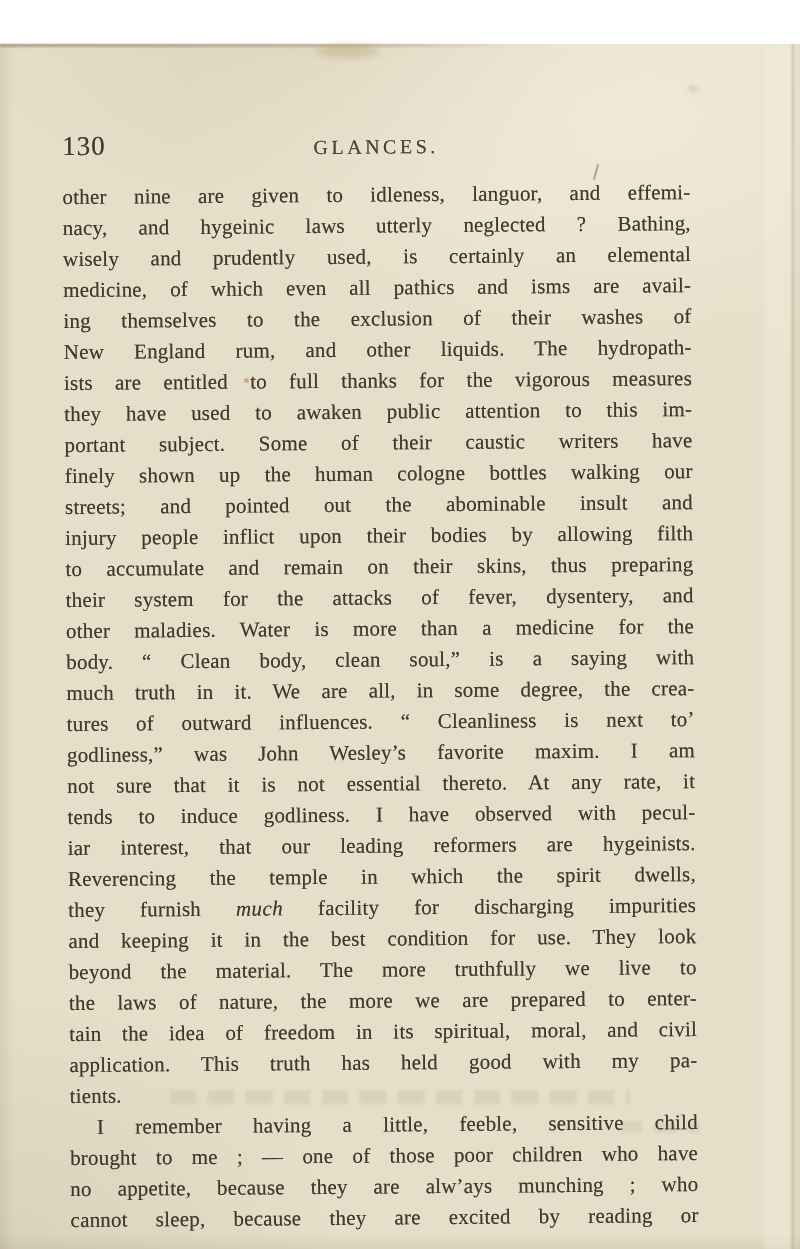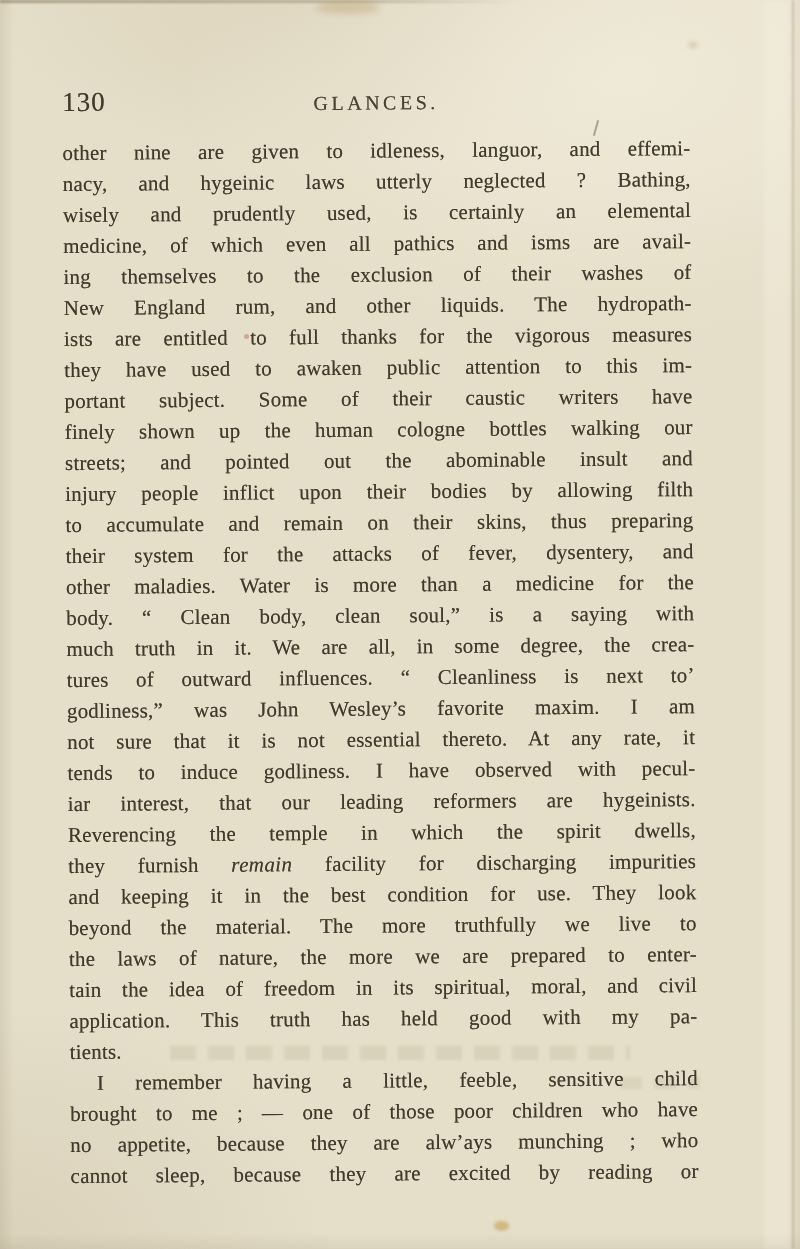--- a/index.html
+++ b/index.html
@@ -10,20 +10,21 @@
   .page{
     position:absolute;inset:0;
     background:
       radial-gradient(720px 420px at 78% 6%, rgba(248,244,230,.55), rgba(248,244,230,0) 62%),
       radial-gradient(560px 420px at 0% 100%, rgba(118,100,68,.10), rgba(118,100,68,0) 60%),
       radial-gradient(620px 300px at 40% 0%, rgba(150,128,90,.10), rgba(150,128,90,0) 55%),
       linear-gradient(90deg, rgba(120,100,70,.12) 0, rgba(120,100,70,0) 14px),
       linear-gradient(270deg, rgba(120,100,70,.08) 0, rgba(120,100,70,0) 10px),
       linear-gradient(0deg, rgba(120,100,70,.10) 0, rgba(120,100,70,0) 16px),
       #e5dec8;
+    margin-top: 44px;
   }
   .top-edge{
     position:absolute;top:0;left:0;width:520px;height:3px;
     background:linear-gradient(90deg, rgba(96,80,54,.45), rgba(96,80,54,.28) 70%, rgba(96,80,54,0));
     filter:blur(.8px);
   }
   .right-streak{
     position:absolute;top:0;left:792px;width:2px;height:1249px;
     background:rgba(128,108,76,.28);filter:blur(.8px);
   }
@@ -112,21 +113,21 @@
           <div class="line">their system for the attacks of fever, dysentery, and</div>
           <div class="line">other maladies. Water is more than a medicine for the</div>
           <div class="line">body. “ Clean body, clean soul,” is a saying with</div>
           <div class="line">much truth in it. We are all, in some degree, the crea-</div>
           <div class="line">tures of outward influences. “ Cleanliness is next to’</div>
           <div class="line">godliness,” was John Wesley’s favorite maxim. I am</div>
           <div class="line">not sure that it is not essential thereto. At any rate, it</div>
           <div class="line">tends to induce godliness. I have observed with pecul-</div>
           <div class="line">iar interest, that our leading reformers are hygeinists.</div>
           <div class="line">Reverencing the temple in which the spirit dwells,</div>
-          <div class="line">they furnish <i>remain</i> facility for discharging impurities</div>
+          <div class="line">they furnish <i>much</i> facility for discharging impurities</div>
           <div class="line">and keeping it in the best condition for use. They look</div>
           <div class="line">beyond the material. The more truthfully we live to</div>
           <div class="line">the laws of nature, the more we are prepared to enter-</div>
           <div class="line">tain the idea of freedom in its spiritual, moral, and civil</div>
           <div class="line">application. This truth has held good with my pa-</div>
           <div class="line no-stretch">tients.</div>
         </div>
         <div>
           <div class="line indent">I remember having a little, feeble, sensitive child</div>
           <div class="line">brought to me ; — one of those poor children who have</div>

